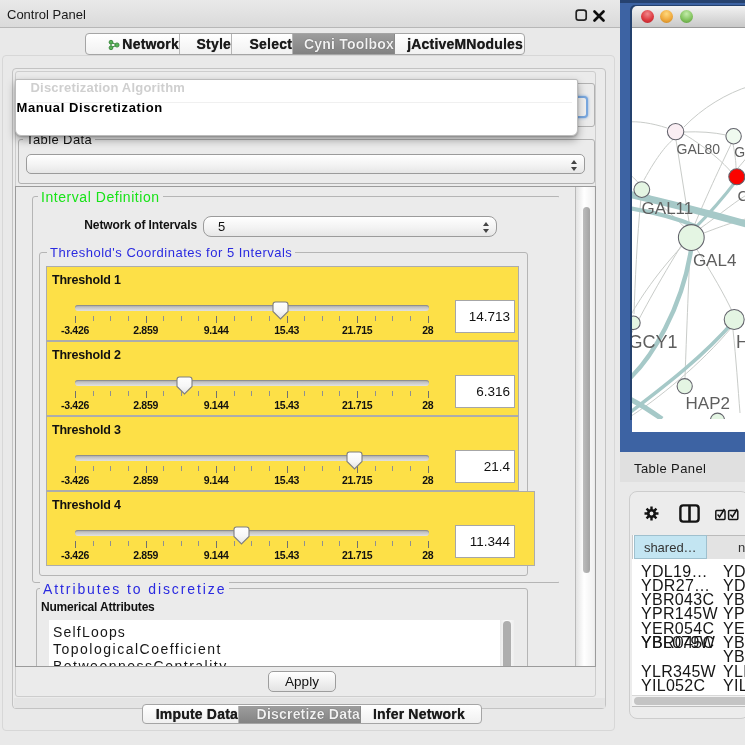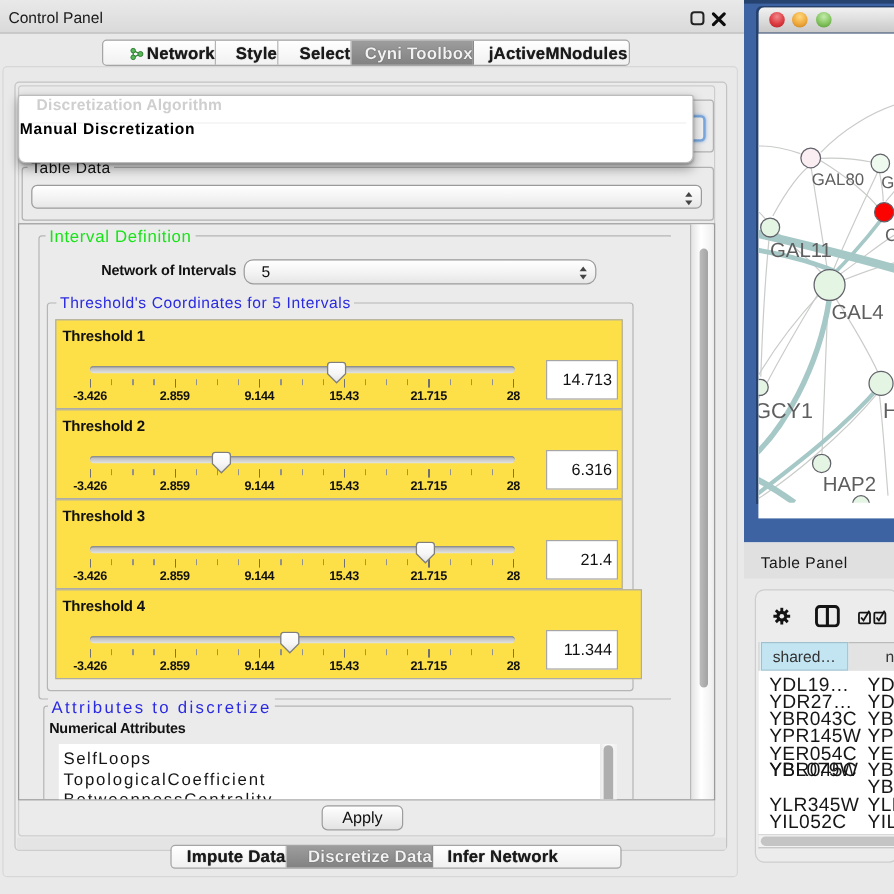--- a/index.html
+++ b/index.html
@@ -173,21 +173,21 @@
   <div class="abs" style="left:516px;top:620px;width:14px;height:60px;background:linear-gradient(90deg,#e9e9e9,#fdfdfd 45%,#efefef);"></div>
   <div class="abs" style="left:519px;top:621px;width:8px;height:60px;border-radius:4px;background:#aeaeae;"></div>
  </div>
 </div>
 
 <div class="abs" style="left:575px;top:187px;width:19px;height:479px;border-left:1px solid #b9b9b9;background:linear-gradient(90deg,#e3e3e3,#ffffff 45%,#f0f0f0);box-sizing:border-box;"></div>
 <div class="abs" style="left:583px;top:207px;width:7px;height:366px;border-radius:4px;background:linear-gradient(90deg,#bcbcbc,#a3a3a3);"></div>
 
 <div class="abs" style="left:268px;top:671px;width:68px;height:21px;border:1px solid #9d9d9d;border-radius:5px;background:linear-gradient(#ffffff,#e3e3e3);box-sizing:border-box;text-align:center;line-height:19px;font-size:13.5px;font-weight:normal;color:#111;">Apply</div>
 
-<div class="abs" style="left:142px;top:704px;width:376px;height:20px;border:1px solid #a5a5a5;border-radius:4px;background:linear-gradient(#ffffff,#f0f0f0);box-sizing:border-box;overflow:hidden;">
+<div class="abs" style="left:142px;top:704px;width:340px;height:20px;border:1px solid #a5a5a5;border-radius:4px;background:linear-gradient(#ffffff,#f0f0f0);box-sizing:border-box;overflow:hidden;">
   <div class="seg" style="width:96px;height:20px;line-height:17px;border-right:1px solid #b5b5b5;">Impute Data</div><div class="seg" style="width:121px;height:20px;line-height:17px;background:linear-gradient(#9d9d9d,#7f7f7f);color:#f2f2f2;">Discretize Data</div><div class="seg" style="width:105px;height:20px;line-height:17px;border-left:1px solid #8a8a8a;">Infer Network</div>
 </div>
 
 <div class="abs" style="left:14.5px;top:79px;width:563px;height:57px;background:#ffffff;border:1px solid #bcbcbc;border-radius:2px 2px 6px 6px;box-shadow:0 4px 9px rgba(0,0,0,0.35),0 1px 2px rgba(0,0,0,0.2);box-sizing:border-box;overflow:hidden;">
   <div class="abs" style="left:15px;top:0;font-size:13px;font-weight:bold;letter-spacing:0.2px;color:#cfcfcf;">Discretization Algorithm</div>
   <div class="abs" style="left:8px;top:22px;width:548px;height:1px;background:#f0f0f0;"></div>
   <div class="abs" style="left:1px;top:20px;font-size:13px;font-weight:bold;letter-spacing:0.6px;color:#000;">Manual Discretization</div>
 </div>
 
 <div class="abs" style="left:620px;top:0;width:125px;height:452px;background:#3d63a3;"></div>

